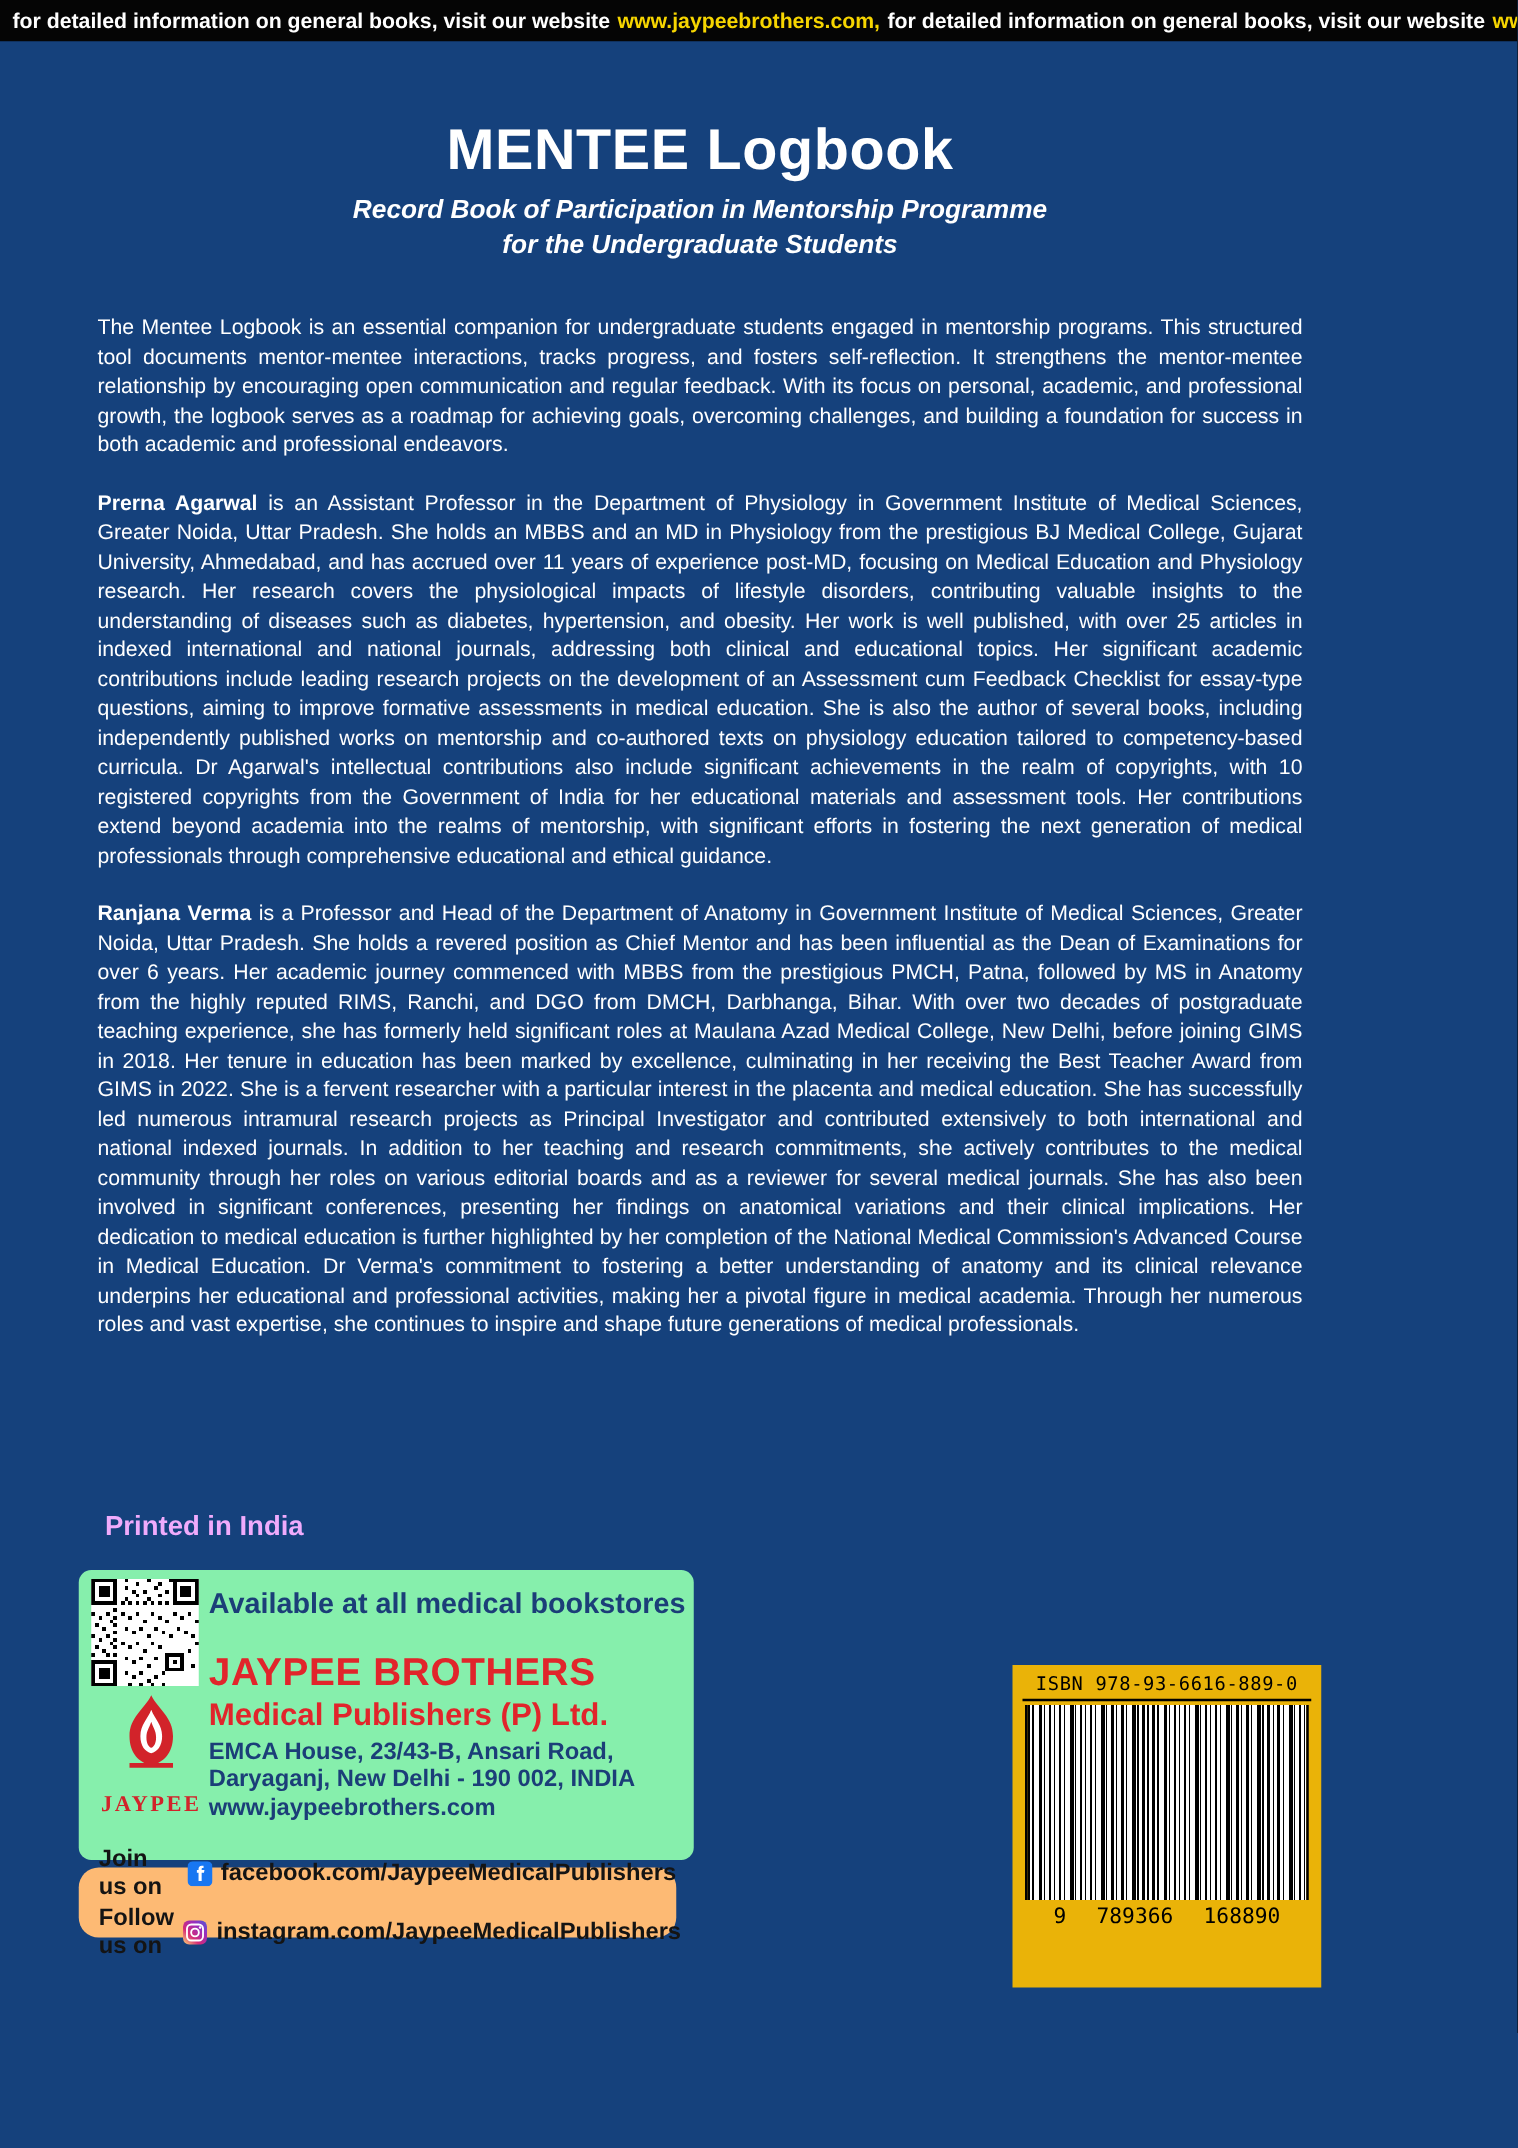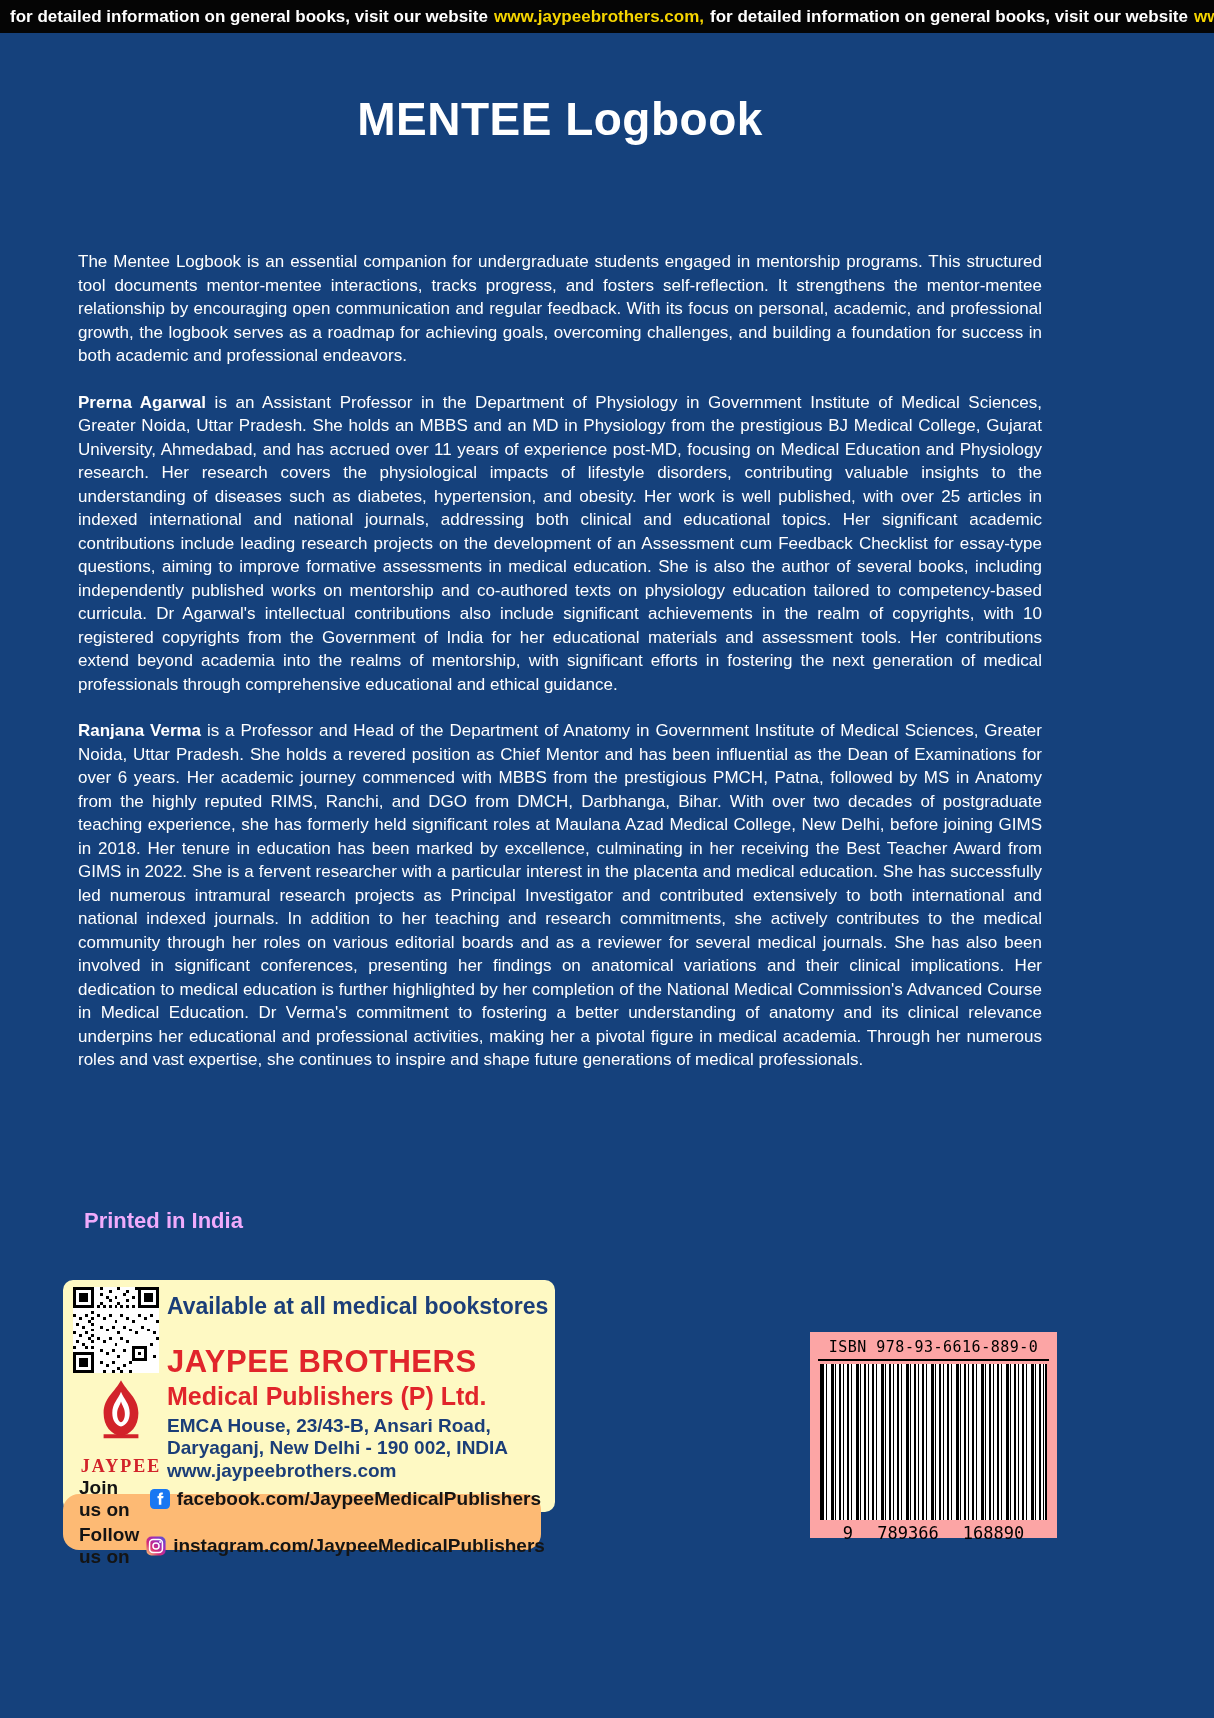--- a/index.html
+++ b/index.html
@@ -37,21 +37,21 @@
   .author-name { font-weight:700; }
 
   .printed {
     position:absolute; left:84px; top:1208px;
     color:#f0abfc; font-weight:600; font-size:22px;
   }
 
   
   .pub-box {
     position:absolute; left:63px; top:1256px; width:492px; height:232px;
-    background:#fef9c3; border-radius:10px;margin-top:24px;
+    background:#86efac; border-radius:10px;
   }
   .qr { position:absolute; left:10px; top:7px; width:86px; height:86px; }
   .avail {
     position:absolute; left:104px; top:12px;
     color:#1b3e78; font-weight:700; font-size:23px; line-height:1.22;
   }
   .logo-wrap { position:absolute; left:14px; top:98px; width:88px; text-align:center; }
   .logo-text {
     color:#d2232a; font-family:"Liberation Serif", serif;
     font-weight:700; font-size:18px; letter-spacing:2px; margin-top:2px;
@@ -67,22 +67,22 @@
     background:#fdba74; border-radius:16px;
     display:flex; flex-direction:column; justify-content:center;
     padding-left:16px; gap:3px;
     color:#141414; font-size:19px; font-weight:600;
   }
   .social-line { display:flex; align-items:center; gap:7px; }
   .social-line svg { flex:0 0 auto; }
 
   
   .barcode-box {
-    position:absolute; left:810px; top:1332px; width:247px; height:206px;
-    background:#fca5a5; padding:6px 8px;
+    position:absolute; left:810px; top:1332px; width:247px; height:258px;
+    background:#eab308; padding:6px 8px;
   }
   .isbn-label {
     font-family:"DejaVu Sans Mono", monospace; font-size:15px;
     text-align:center; color:#000; white-space:nowrap;
     border-bottom:2px solid #000; padding-bottom:3px; letter-spacing:0.5px;
   }
   .bars {
     height:156px; margin:3px 2px 0 2px;
     background: repeating-linear-gradient(90deg,
       #000 0 2px,  #fff 2px 4px,
@@ -102,20 +102,24 @@
 <body>
 
 <div class="page">
 
   <div class="top-bar">
     <span>for detailed information on general books, visit our website</span><span class="link-yellow">www.jaypeebrothers.com,</span><span>for detailed information on general books, visit our website</span><span class="link-yellow">www.jaypeebrothers</span>
   </div>
 
   <div class="title-block">
     <h1 class="book-title">MENTEE Logbook</h1>
+    <div class="book-subtitle">
+      <div>Record Book of Participation in Mentorship Programme</div>
+      <div>for the Undergraduate Students</div>
+    </div>
   </div>
 
   <div class="body-copy">
     <p>The Mentee Logbook is an essential companion for undergraduate students engaged in mentorship programs. This structured tool documents mentor-mentee interactions, tracks progress, and fosters self-reflection. It strengthens the mentor-mentee relationship by encouraging open communication and regular feedback. With its focus on personal, academic, and professional growth, the logbook serves as a roadmap for achieving goals, overcoming challenges, and building a foundation for success in both academic and professional endeavors.</p>
     <p><b class="author-name">Prerna Agarwal</b><span> is an Assistant Professor in the Department of Physiology in Government Institute of Medical Sciences, Greater Noida, Uttar Pradesh. She holds an MBBS and an MD in Physiology from the prestigious BJ Medical College, Gujarat University, Ahmedabad, and has accrued over 11 years of experience post-MD, focusing on Medical Education and Physiology research. Her research covers the physiological impacts of lifestyle disorders, contributing valuable insights to the understanding of diseases such as diabetes, hypertension, and obesity. Her work is well published, with over 25 articles in indexed international and national journals, addressing both clinical and educational topics. Her significant academic contributions include leading research projects on the development of an Assessment cum Feedback Checklist for essay-type questions, aiming to improve formative assessments in medical education. She is also the author of several books, including independently published works on mentorship and co-authored texts on physiology education tailored to competency-based curricula. Dr Agarwal's intellectual contributions also include significant achievements in the realm of copyrights, with 10 registered copyrights from the Government of India for her educational materials and assessment tools. Her contributions extend beyond academia into the realms of mentorship, with significant efforts in fostering the next generation of medical professionals through comprehensive educational and ethical guidance.</span></p>
     <p><b class="author-name">Ranjana Verma</b><span> is a Professor and Head of the Department of Anatomy in Government Institute of Medical Sciences, Greater Noida, Uttar Pradesh. She holds a revered position as Chief Mentor and has been influential as the Dean of Examinations for over 6 years. Her academic journey commenced with MBBS from the prestigious PMCH, Patna, followed by MS in Anatomy from the highly reputed RIMS, Ranchi, and DGO from DMCH, Darbhanga, Bihar. With over two decades of postgraduate teaching experience, she has formerly held significant roles at Maulana Azad Medical College, New Delhi, before joining GIMS in 2018. Her tenure in education has been marked by excellence, culminating in her receiving the Best Teacher Award from GIMS in 2022. She is a fervent researcher with a particular interest in the placenta and medical education. She has successfully led numerous intramural research projects as Principal Investigator and contributed extensively to both international and national indexed journals. In addition to her teaching and research commitments, she actively contributes to the medical community through her roles on various editorial boards and as a reviewer for several medical journals. She has also been involved in significant conferences, presenting her findings on anatomical variations and their clinical implications. Her dedication to medical education is further highlighted by her completion of the National Medical Commission's Advanced Course in Medical Education. Dr Verma's commitment to fostering a better understanding of anatomy and its clinical relevance underpins her educational and professional activities, making her a pivotal figure in medical academia. Through her numerous roles and vast expertise, she continues to inspire and shape future generations of medical professionals.</span></p>
   </div>
 
   <div class="printed">Printed in India</div>
 

